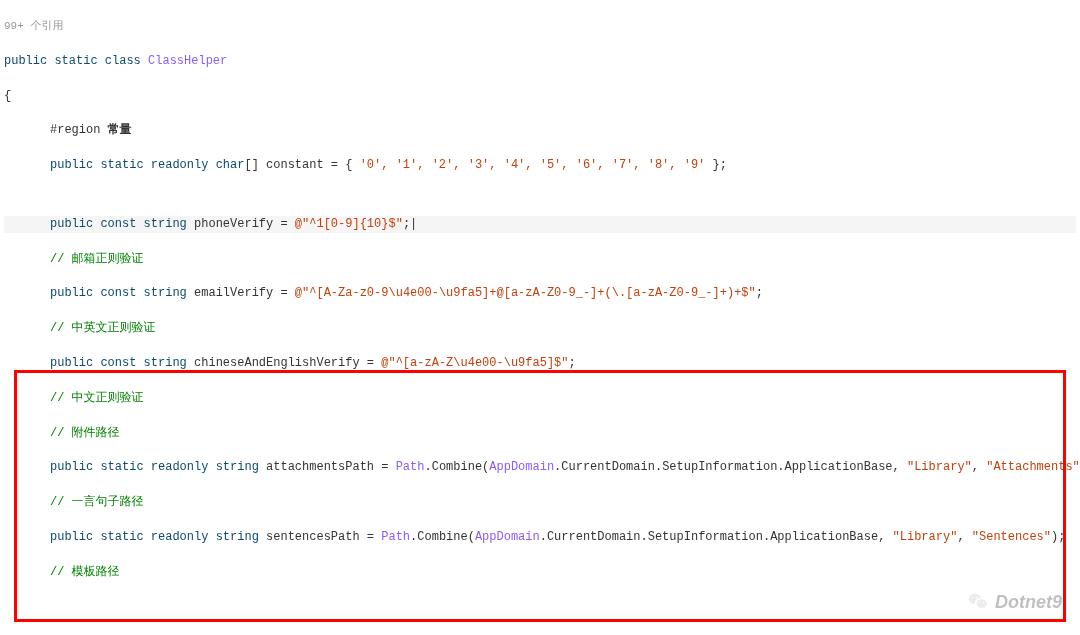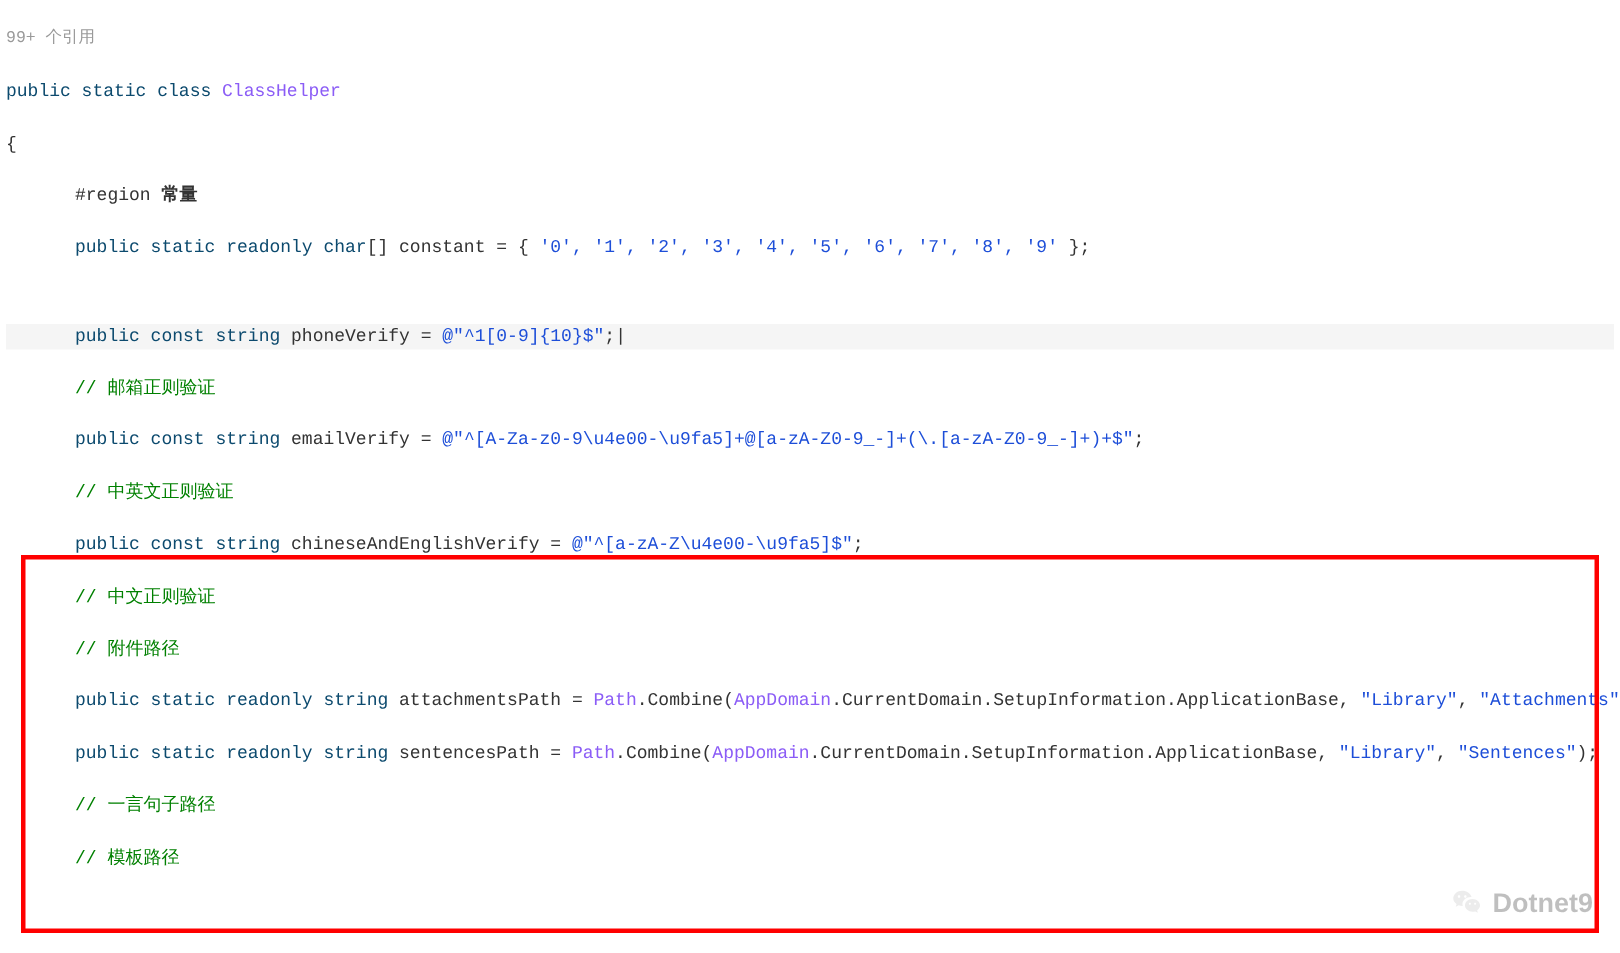--- a/index.html
+++ b/index.html
@@ -16,38 +16,39 @@
   .editor {
     padding: 2px 4px;
     line-height: 1.45;
     white-space: pre;
   }
   .line { white-space: pre; }
   .ln-highlight { background: #f5f5f5; margin-top: 24px; }
   .ref-count { color: #999; font-size: 11px; }
   .kw { color: #0c4a6e; }
   .type { color: #8b5cf6; }
-  .str { color: #1d4ed8; }
+  .str { color: #c2410c; }
   .cmt { color: #008000; }
   .redbox {
     position: absolute;
     border: 3px solid #ff0000;
     left: 14px;
     top: 370px;
     width: 1052px;
     height: 252px;
     pointer-events: none;
   }
   .watermark {
     position: absolute;
     right: 18px;
     bottom: 22px;
     color: rgba(0,0,0,0.25);
     font-family: Arial, sans-serif;
     font-size: 18px;
+    font-style: italic;
     font-weight: bold;
     display: flex;
     align-items: center;
     gap: 6px;
     pointer-events: none;
   }
   .watermark svg { opacity: 0.3; }
   .indent0 { padding-left: 0px; }
   .indent2 { padding-left: 46px; }
 </style>
@@ -61,22 +62,22 @@
 <div class="line indent2"><span>#region</span><b> 常量</b></div>
 <div class="line indent2"><span class="kw">public static readonly char</span><span>[] constant = { </span><span class="str">'0', '1', '2', '3', '4', '5', '6', '7', '8', '9'</span><span> };</span></div>
 <div class="line indent2 ln-highlight"><span class="kw">public const string</span><span> phoneVerify = </span><span class="str">@"^1[0-9]{10}$"</span><span>;|</span></div>
 <div class="line indent2 cmt">// 邮箱正则验证</div>
 <div class="line indent2"><span class="kw">public const string</span><span> emailVerify = </span><span class="str">@"^[A-Za-z0-9\u4e00-\u9fa5]+@[a-zA-Z0-9_-]+(\.[a-zA-Z0-9_-]+)+$"</span><span>;</span></div>
 <div class="line indent2 cmt">// 中英文正则验证</div>
 <div class="line indent2"><span class="kw">public const string</span><span> chineseAndEnglishVerify = </span><span class="str">@"^[a-zA-Z\u4e00-\u9fa5]$"</span><span>;</span></div>
 <div class="line indent2 cmt">// 中文正则验证</div>
 <div class="line indent2 cmt">// 附件路径</div>
 <div class="line indent2"><span class="kw">public static readonly string</span><span> attachmentsPath = </span><span class="type">Path</span><span>.Combine(</span><span class="type">AppDomain</span><span>.CurrentDomain.SetupInformation.ApplicationBase, </span><span class="str">"Library"</span><span>, </span><span class="str">"Attachments"</span><span>);</span></div>
+<div class="line indent2 cmt">// 一言句子路径</div>
 <div class="line indent2"><span class="kw">public static readonly string</span><span> sentencesPath = </span><span class="type">Path</span><span>.Combine(</span><span class="type">AppDomain</span><span>.CurrentDomain.SetupInformation.ApplicationBase, </span><span class="str">"Library"</span><span>, </span><span class="str">"Sentences"</span><span>);</span></div>
-<div class="line indent2 cmt">// 一言句子路径</div>
 <div class="line indent2 cmt">// 模板路径</div>
 
 
 
 
 
 
 
 
 

